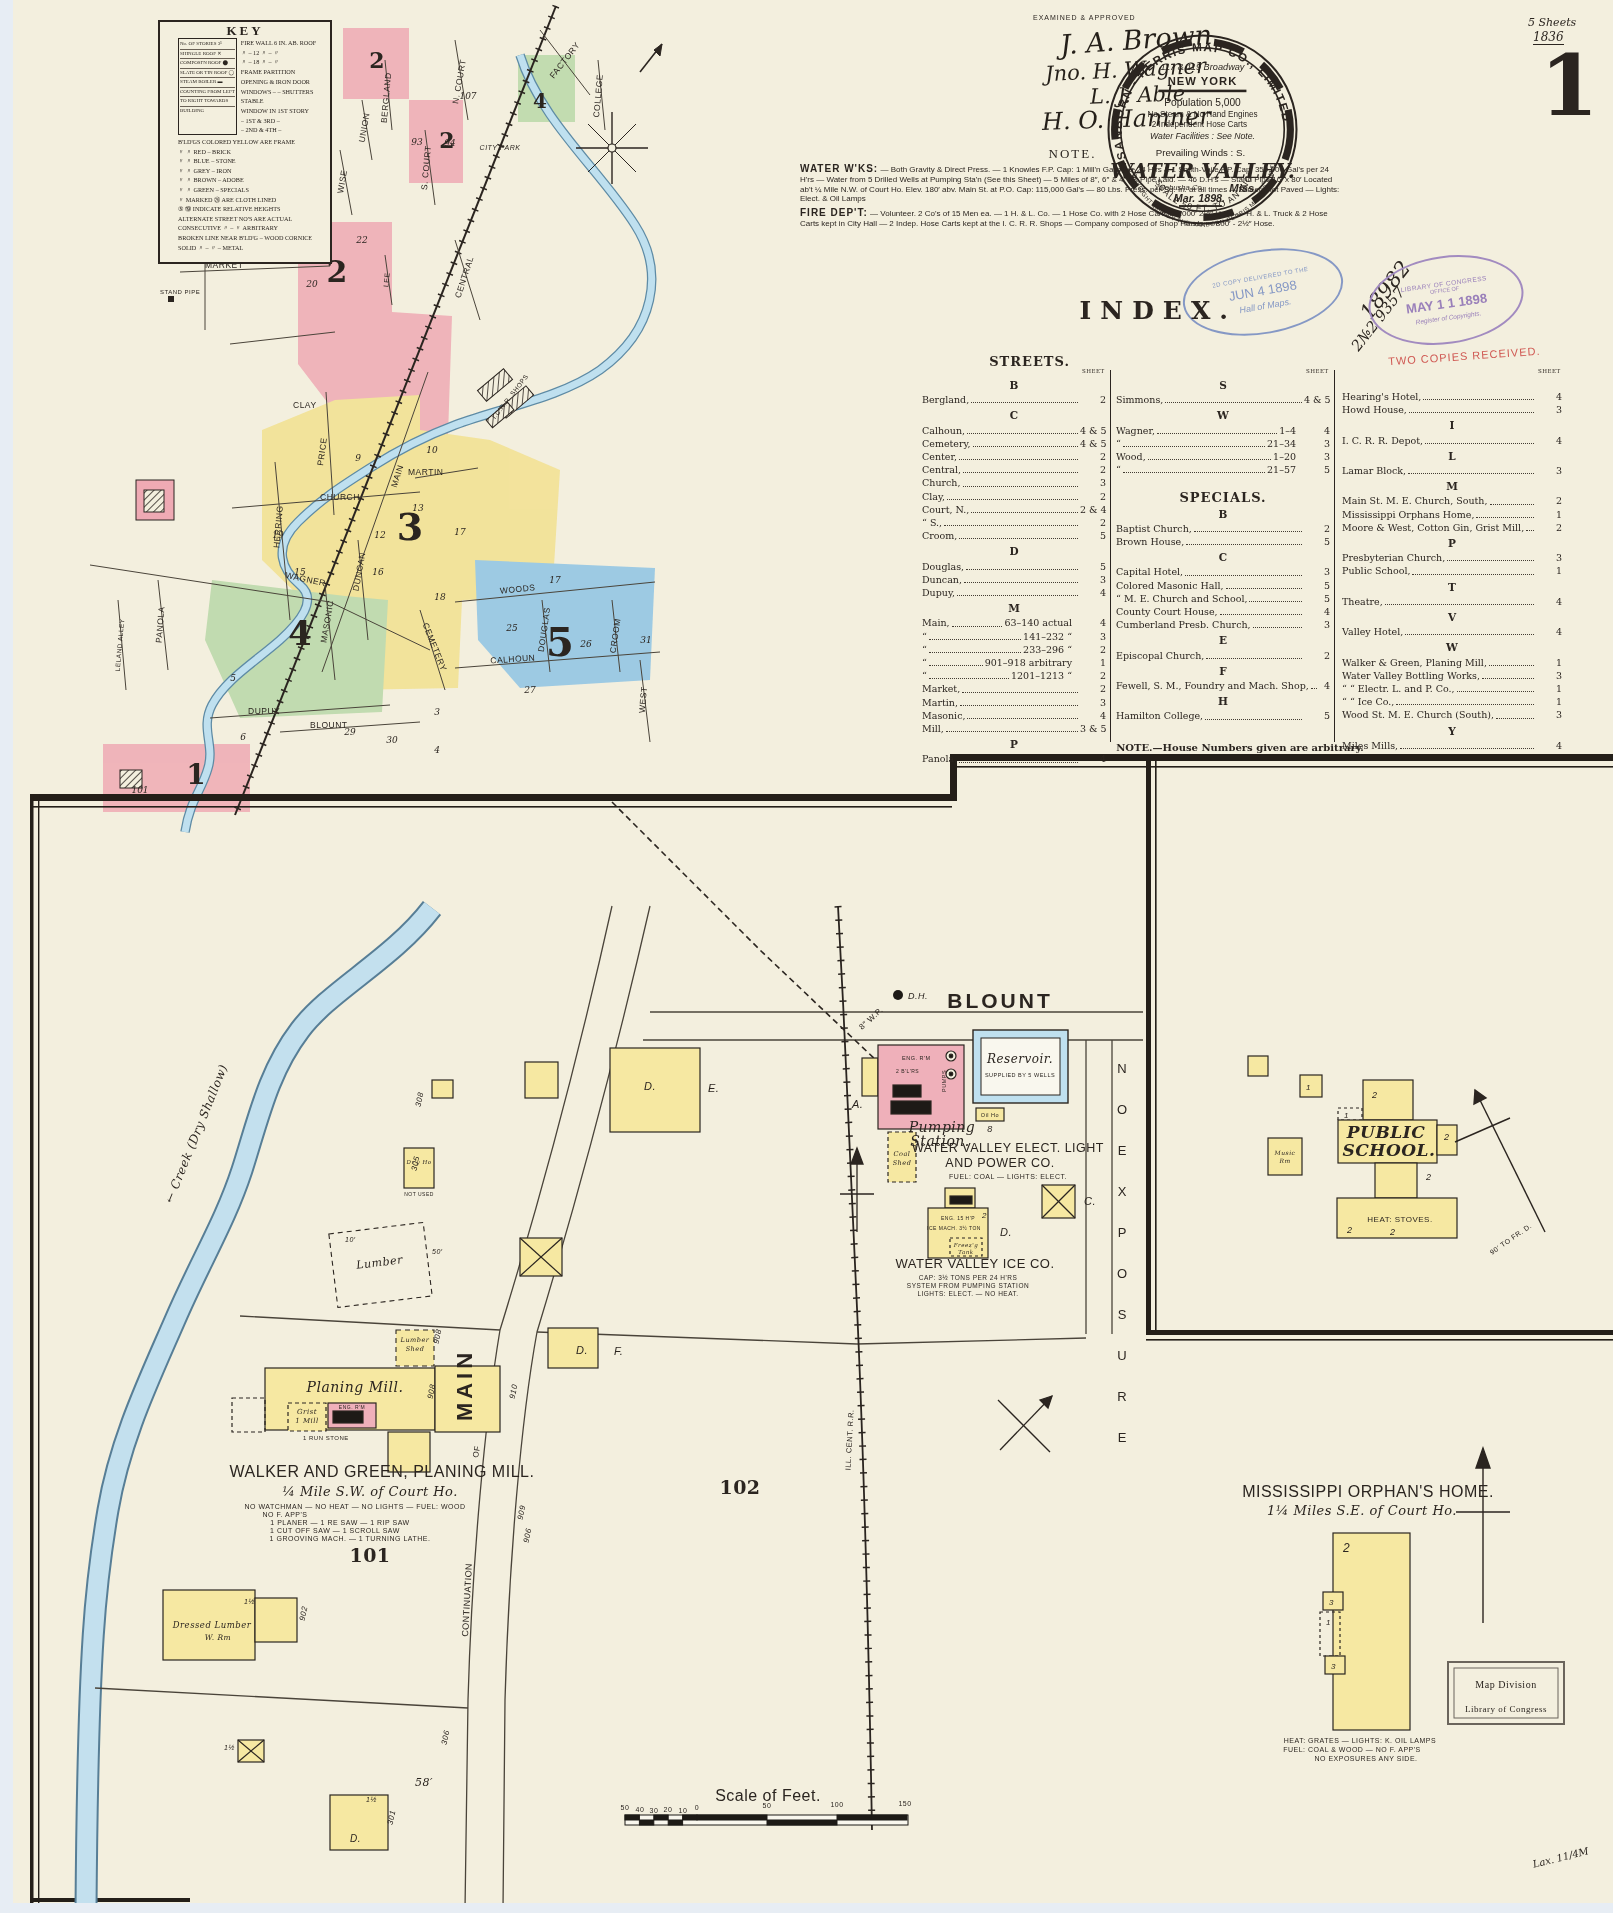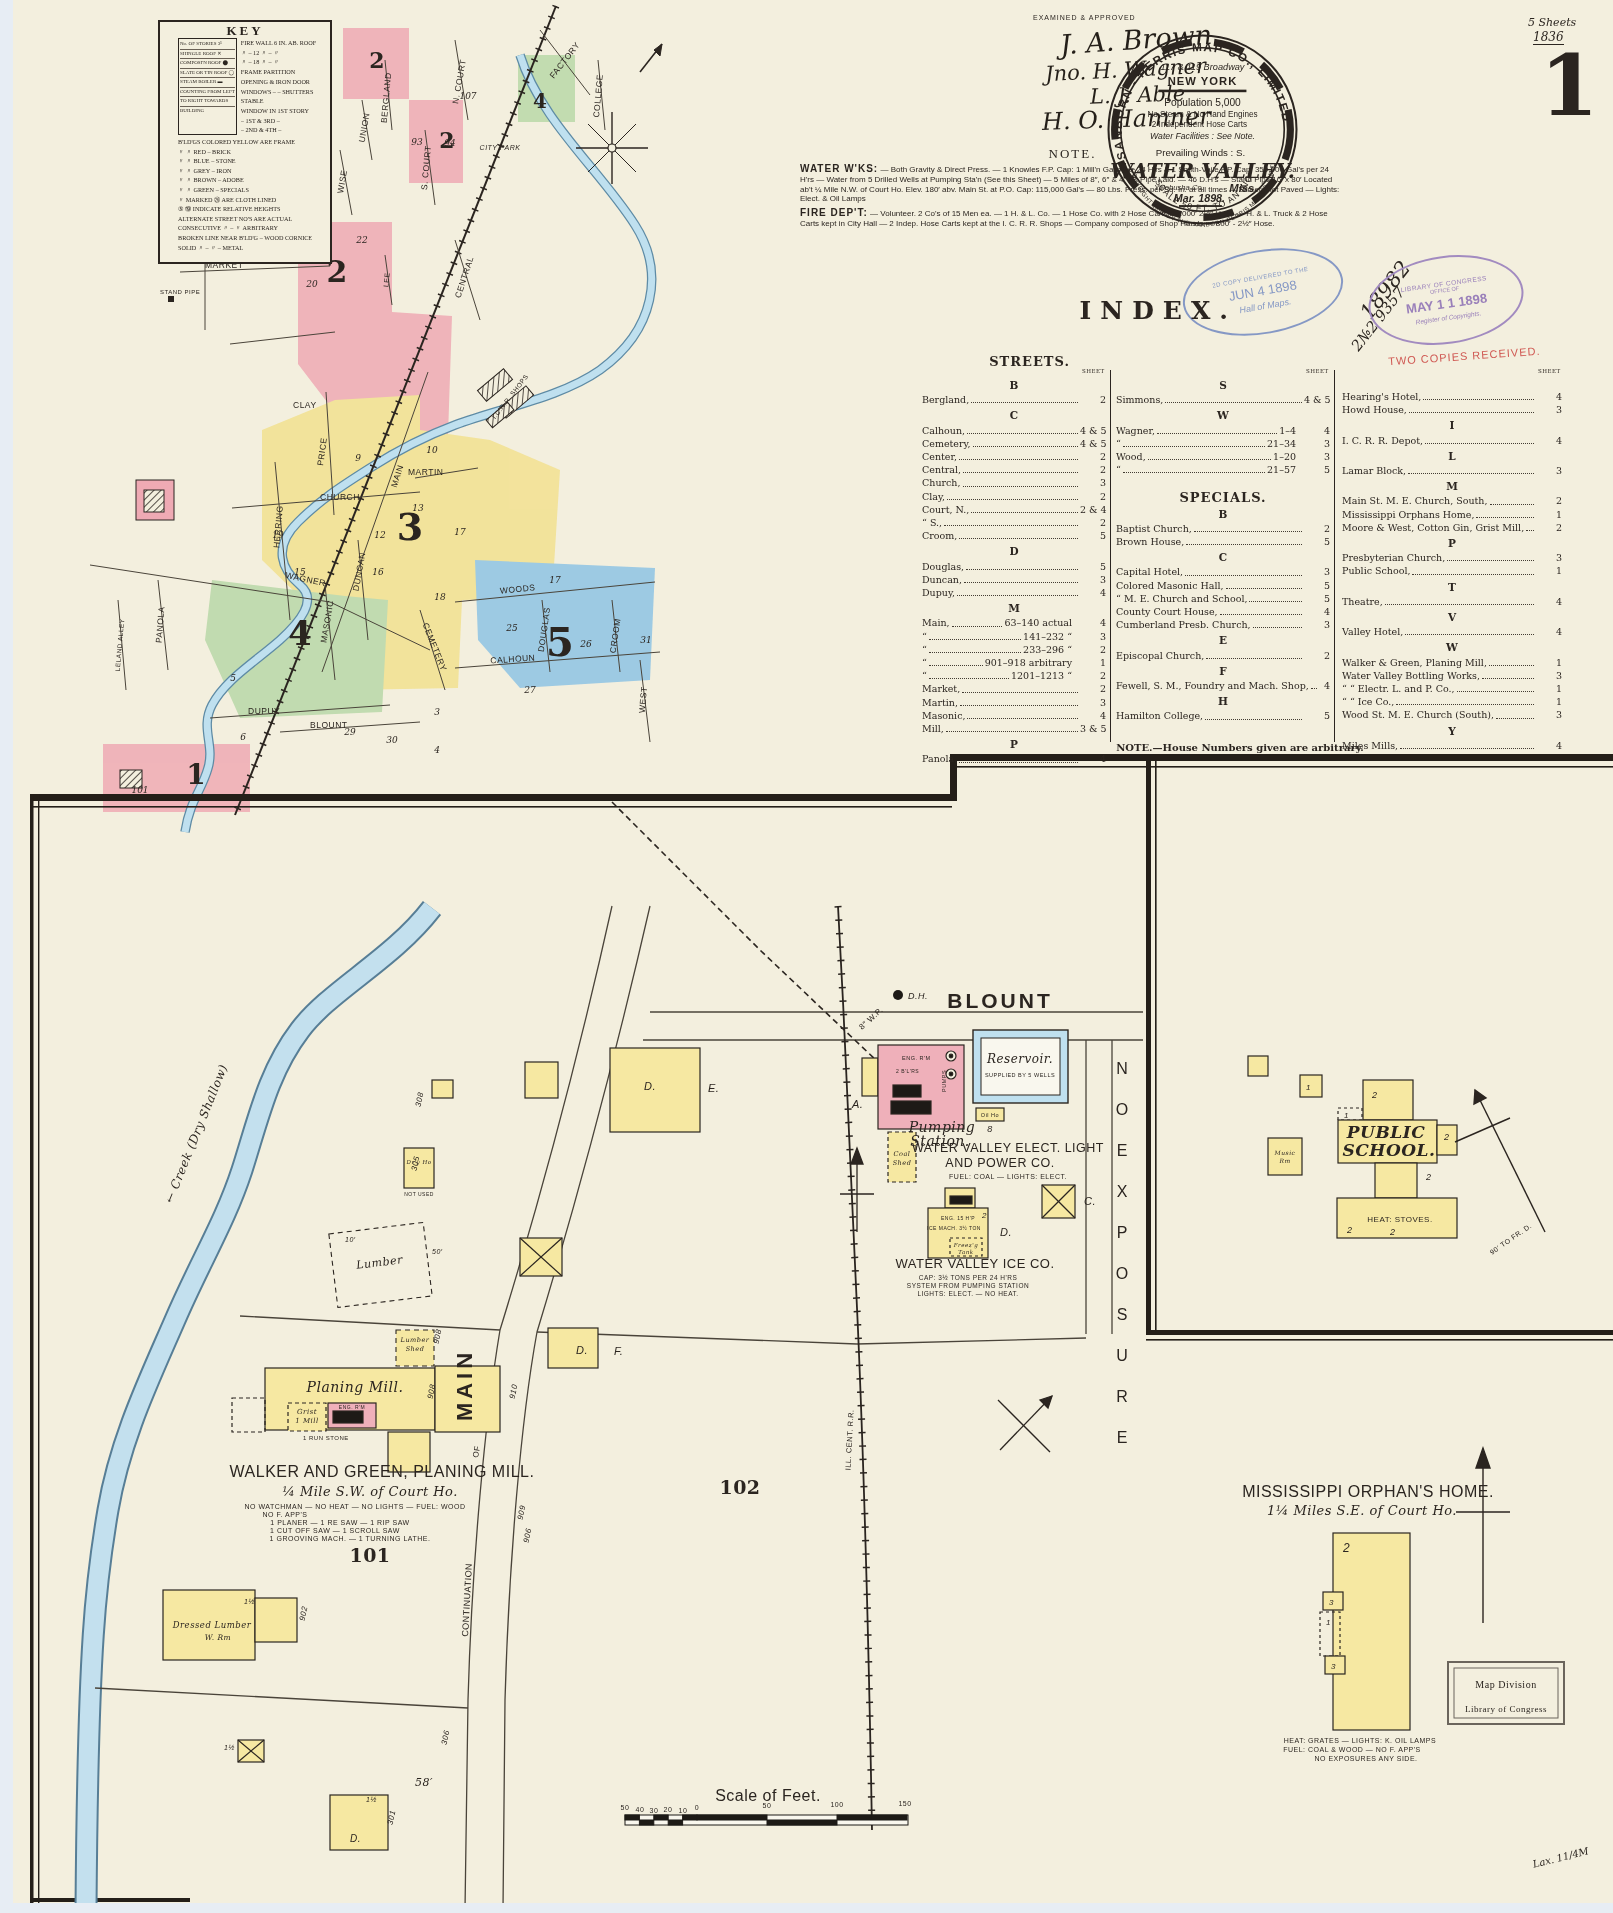--- a/index.html
+++ b/index.html
@@ -44,21 +44,21 @@
   .idx-row{display:flex;align-items:flex-end;}
   .idx-row .n{white-space:nowrap;}
   .idx-row .dots{flex:1;border-bottom:1.6px dotted #433c33;margin:0 2px 3px 2px;min-width:6px;}
   .idx-row .mid{white-space:nowrap;margin-right:8px;}
   .idx-row .s{width:26px;text-align:right;white-space:nowrap;}
   .specials-title{text-align:center;font-weight:bold;font-size:13px;letter-spacing:1px;margin:15px 0 2px;}
   .idx-div{position:absolute;width:1px;background:#2b2520;}
   .sheet-lab{position:absolute;font-size:5.5px;font-family:"DejaVu Serif",serif;letter-spacing:.5px;}
   .idx-foot{position:absolute;font-family:"DejaVu Serif",serif;font-weight:bold;font-size:10px;text-align:center;}
   
-  .vletters{position:absolute;width:18px;text-align:center;font-size:16px;line-height:41px;font-family:"Liberation Sans",sans-serif;color:#2b2520;}
+  .vletters{position:absolute;width:18px;text-align:center;font-size:13px;line-height:41px;font-family:"Liberation Sans",sans-serif;color:#2b2520;}
 </style>
 </head>
 <body>
 
 <div class="page">
 
   <svg class="abs" style="left:0;top:0" width="700" height="860" viewBox="0 0 700 860">
     <defs>
       <pattern id="hatch" width="5" height="5" patternUnits="userSpaceOnUse" patternTransform="rotate(45)">
         <rect width="5" height="5" fill="#f3efde"></rect>

